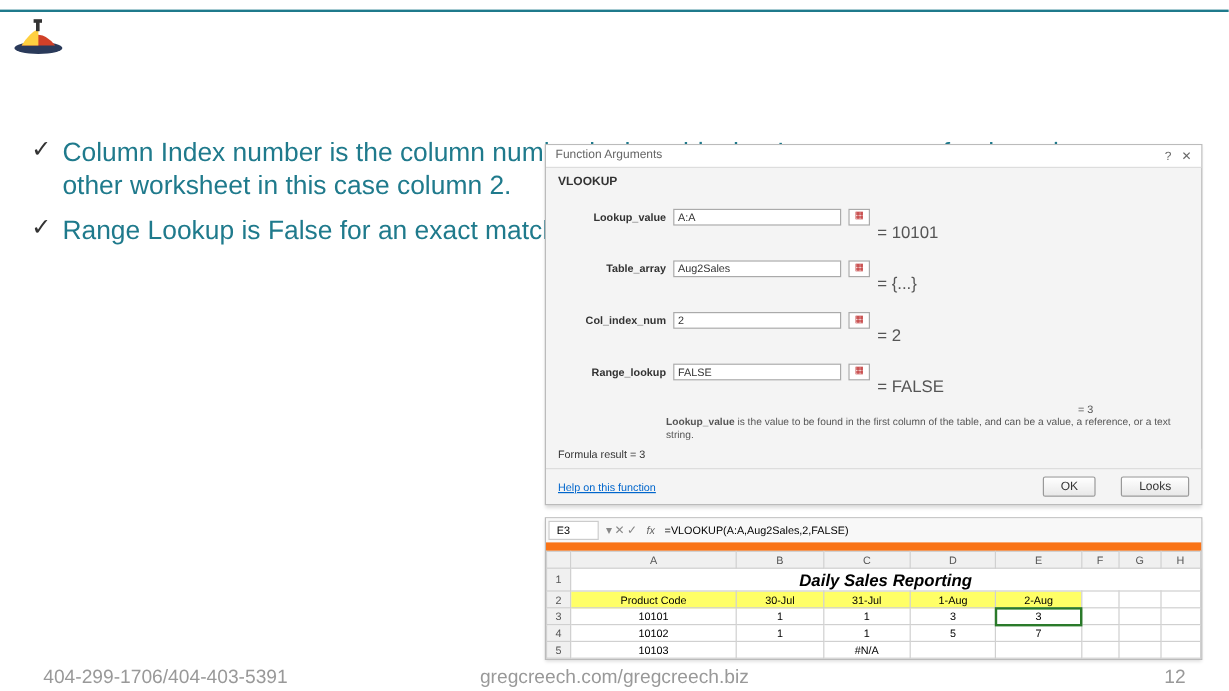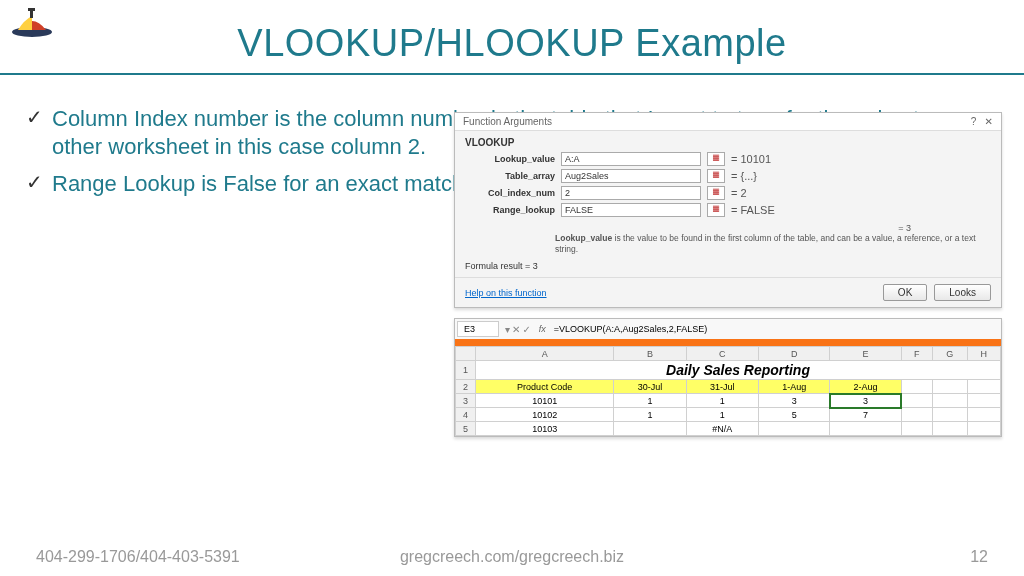--- a/index.html
+++ b/index.html
@@ -19,26 +19,26 @@
 
 .shots { position: absolute; top: 112px; right: 22px; width: 548px; }
 .dialog { border: 1px solid #bbb; background: #f4f4f4; font-size: 9px; color: #333; box-shadow: 0 2px 3px rgba(0,0,0,0.15); margin-bottom: 10px; }
 .dlg-title { background: #fff; border-bottom: 1px solid #ddd; padding: 3px 8px; font-size: 10px; color: #666; display: flex; justify-content: space-between; }
 .dlg-body { padding: 6px 10px; }
 .dlg-name { font-weight: bold; font-size: 10px; margin-bottom: 4px; }
 .params { display: grid; grid-template-columns: 90px 140px 18px auto; gap: 3px 6px; align-items: center; margin-bottom: 6px; }
 .params .lbl { text-align: right; font-weight: bold; font-size: 9px; }
 .params .inp { background: #fff; border: 1px solid #aaa; padding: 1px 3px; font-size: 9px; height: 14px; }
 .params .ico { background: #fff; border: 1px solid #aaa; height: 14px; font-size: 8px; text-align: center; color: #b22; }
-.params .res { font-size: 11px; color: #555; }
+.params .res { font-size: 14px; color: #555; margin-top: 24px; }
 .desc { font-size: 8.5px; color: #555; line-height: 1.3; margin-bottom: 4px; }
 .desc2 { font-size: 8.5px; color: #555; line-height: 1.3; padding-left: 90px; }
 .dlg-foot { background: #f4f4f4; padding: 6px 10px; display: flex; justify-content: space-between; align-items: center; border-top: 1px solid #ddd; }
 .dlg-foot .help { color: #0066cc; text-decoration: underline; font-size: 9px; }
-.dlg-foot .btns { display: flex; gap: 7px; }
+.dlg-foot .btns { display: flex; gap: 21px; }
 .dlg-foot .btn { background: linear-gradient(#fff,#e8e8e8); border: 1px solid #999; padding: 2px 14px; font-size: 10px; border-radius: 2px; }
 .excel { border: 1px solid #bbb; background: #fff; box-shadow: 0 2px 3px rgba(0,0,0,0.15); font-size: 9px; }
 .fbar { display: flex; align-items: center; border-bottom: 7px solid #f97316; background: #f8f8f8; }
 .fbar .cell { border: 1px solid #ccc; padding: 2px 6px; background: #fff; width: 42px; margin: 2px; }
 .fbar .fx { padding: 2px 4px; font-style: italic; color: #666; }
 .fbar .fxbtns { display: flex; gap: 2px; padding: 0 4px; font-size: 10px; color: #888; }
 .fbar .formula { flex: 1; padding: 2px 4px; font-size: 9px; }
 .etable { border-collapse: collapse; width: 100%; }
 .etable th, .etable td { border: 1px solid #d0d0d0; padding: 1px 4px; text-align: center; font-size: 9px; height: 14px; }
 .etable th { background: #f0f0f0; font-weight: normal; color: #555; }
@@ -54,21 +54,20 @@
   <div class="hat">
     <svg width="60" height="32" viewBox="0 0 60 32">
       <ellipse cx="22" cy="26" rx="20" ry="5" fill="#2a3a5a"></ellipse>
       <path d="M8 24 Q22 6 36 24 Z" fill="#d04028"></path>
       <path d="M8 24 Q14 14 22 10 L22 24 Z" fill="#ffd040"></path>
       <rect x="20" y="4" width="3" height="8" fill="#333"></rect>
       <rect x="18" y="2" width="7" height="3" fill="#333"></rect>
     </svg>
   </div>
 
-  <h1 class="title">VLOOKUP/HLOOKUP Example</h1>
   <hr class="divider">
 
   <div class="content">
     <ul class="bullets">
       <li class="wide">Column Index number is the column number in the table that I want to transfer the value to my other worksheet in this case column 2.</li>
       <li class="wide">Range Lookup is False for an exact match.</li>
     </ul>
   </div>
 
   <div class="shots">

